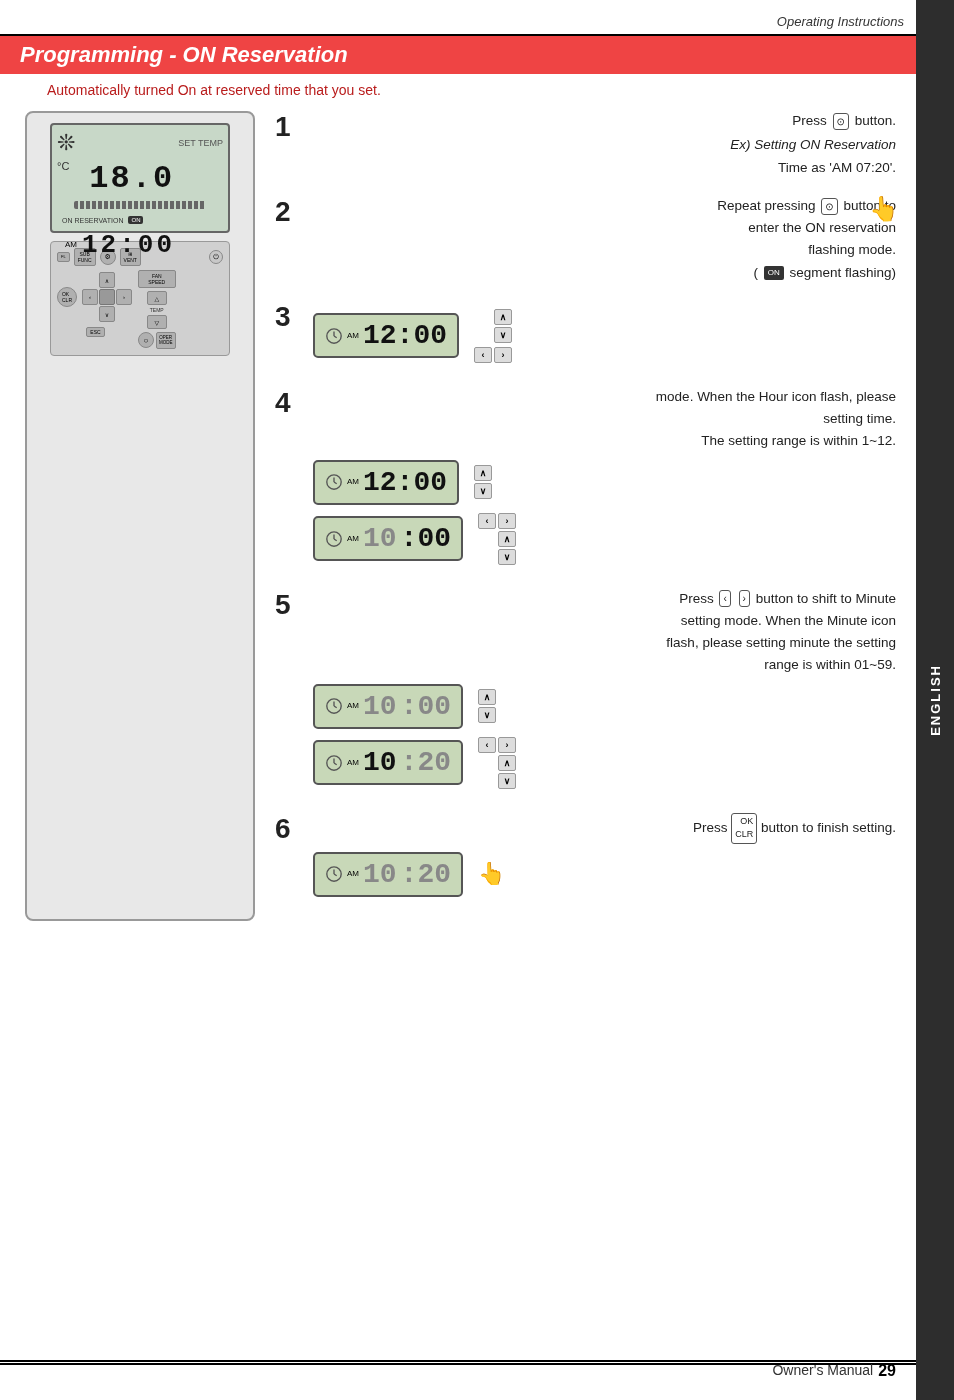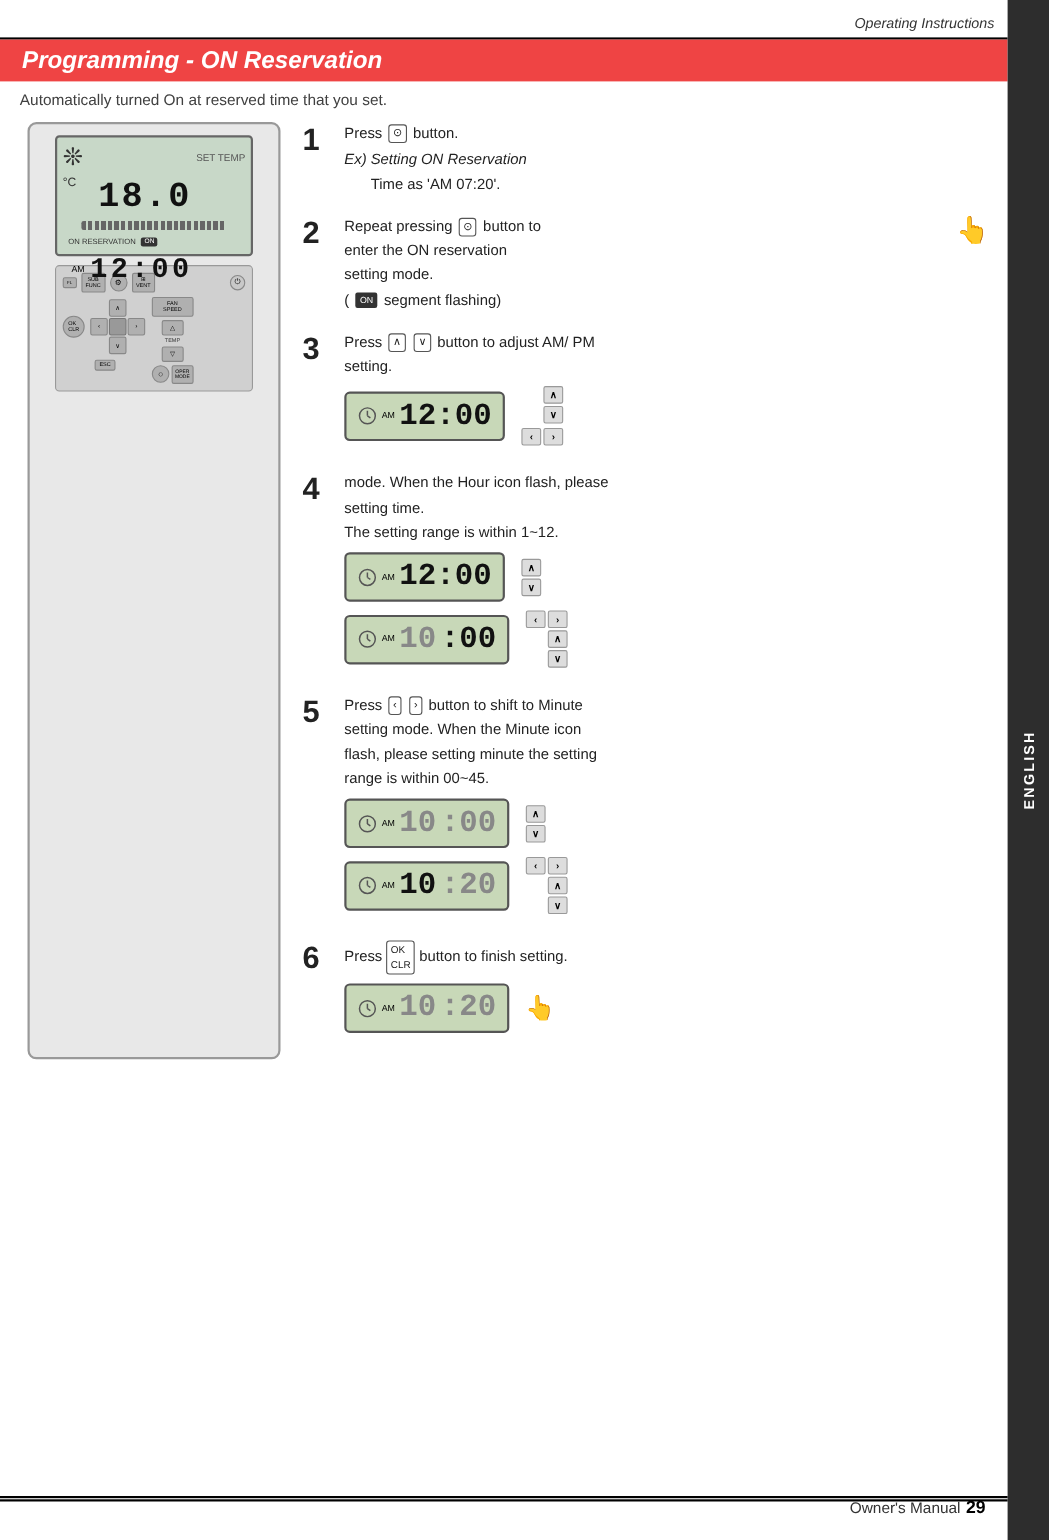--- a/index.html
+++ b/index.html
@@ -61,23 +61,23 @@
       padding: 6px 20px;
     }
     .section-title-bar h1 {
       color: #fff;
       font-size: 22px;
       font-style: italic;
       font-weight: bold;
     }
     
     .subtitle {
-      padding: 8px 50px 8px 18px;
+      padding: 8px 50px 8px 47px;
       font-size: 14px;
-      color: #404040;
+      color: #b91c1c;
     }
     
     .main-content {
       display: flex;
       margin: 0 38px 0 0;
       padding: 0 10px 0 10px;
     }
     
     .device-panel {
       width: 230px;
@@ -288,20 +288,21 @@
       margin-right: 6px;
       margin-top: 2px;
     }
     .step-content {
       flex: 1;
     }
     .step-text {
       font-size: 13.5px;
       color: #222;
       line-height: 1.5;
+      text-align: right;
     }
     .step-text p {
       margin-bottom: 2px;
     }
     .step-icon-inline {
       display: inline-block;
       border: 1px solid #555;
       border-radius: 3px;
       padding: 0 3px;
       font-size: 10px;
@@ -506,33 +507,29 @@
           </div>
         </div>
       </div>
 
       <div class="step">
         <div class="step-number">2</div>
         <div class="step-content">
           <div class="step-text">
             <p>Repeat pressing <span class="step-icon-inline">⊙</span>  button to</p>
             <p>enter the ON reservation</p>
-            <p>setting mode.</p>
+            <p>flashing mode.</p>
             <p>( <span class="on-segment">ON</span> segment flashing)</p>
           </div>
         </div>
       </div>
 
       <div class="step">
         <div class="step-number">3</div>
         <div class="step-content">
-          <div class="step-text">
-            <p>Press <span class="step-icon-inline">∧</span> <span class="step-icon-inline">∨</span> button to adjust AM/ PM</p>
-            <p>setting.</p>
-          </div>
           <div class="display-row">
             <div class="clock-wrap">
               <svg class="clock-icon-svg" viewBox="0 0 20 20">
                 <circle cx="10" cy="10" r="8" fill="none" stroke="#555" stroke-width="1.5"></circle>
                 <line x1="10" y1="10" x2="10" y2="5" stroke="#555" stroke-width="1.5"></line>
                 <line x1="10" y1="10" x2="13" y2="12" stroke="#555" stroke-width="1.5"></line>
               </svg>
               <span class="superscript-am">AM</span>
               <span class="seg-digit">12:00</span>
             </div>
@@ -604,21 +601,21 @@
         </div>
       </div>
 
       <div class="step">
         <div class="step-number">5</div>
         <div class="step-content">
           <div class="step-text">
             <p>Press <span class="step-icon-inline">‹</span> <span class="step-icon-inline">›</span> button to shift to Minute</p>
             <p>setting mode. When the Minute icon</p>
             <p>flash, please setting minute the setting</p>
-            <p>range is within 00~45.</p>
+            <p>range is within 01~59.</p>
           </div>
 
           <div class="display-row">
             <div class="clock-wrap">
               <svg class="clock-icon-svg" viewBox="0 0 20 20">
                 <circle cx="10" cy="10" r="8" fill="none" stroke="#555" stroke-width="1.5"></circle>
                 <line x1="10" y1="10" x2="10" y2="5" stroke="#555" stroke-width="1.5"></line>
                 <line x1="10" y1="10" x2="13" y2="12" stroke="#555" stroke-width="1.5"></line>
               </svg>
               <span class="superscript-am">AM</span>

